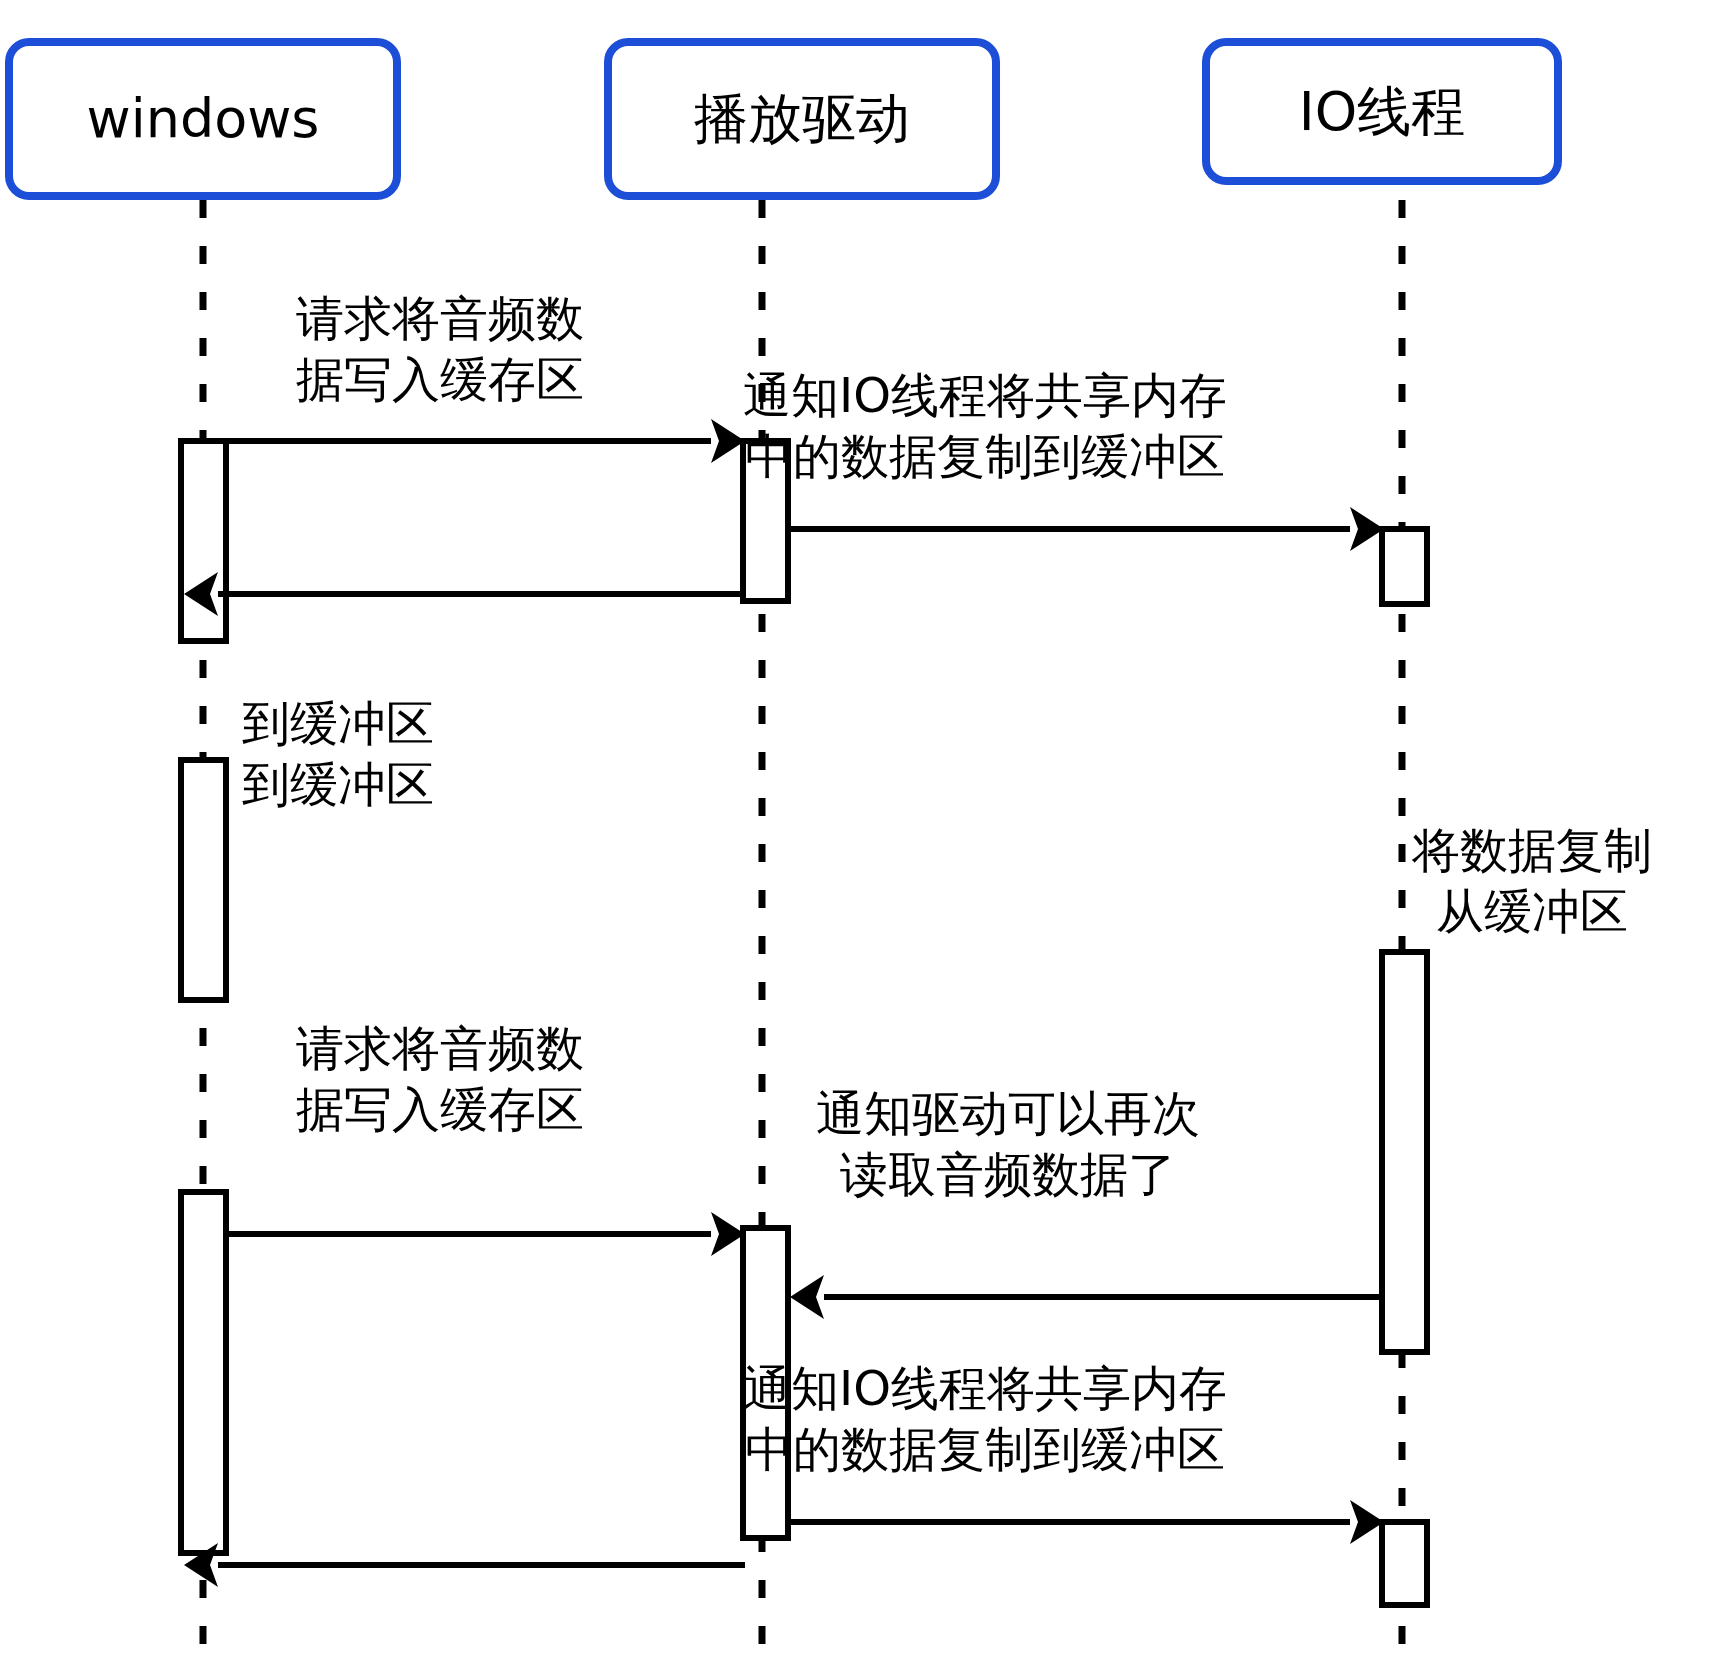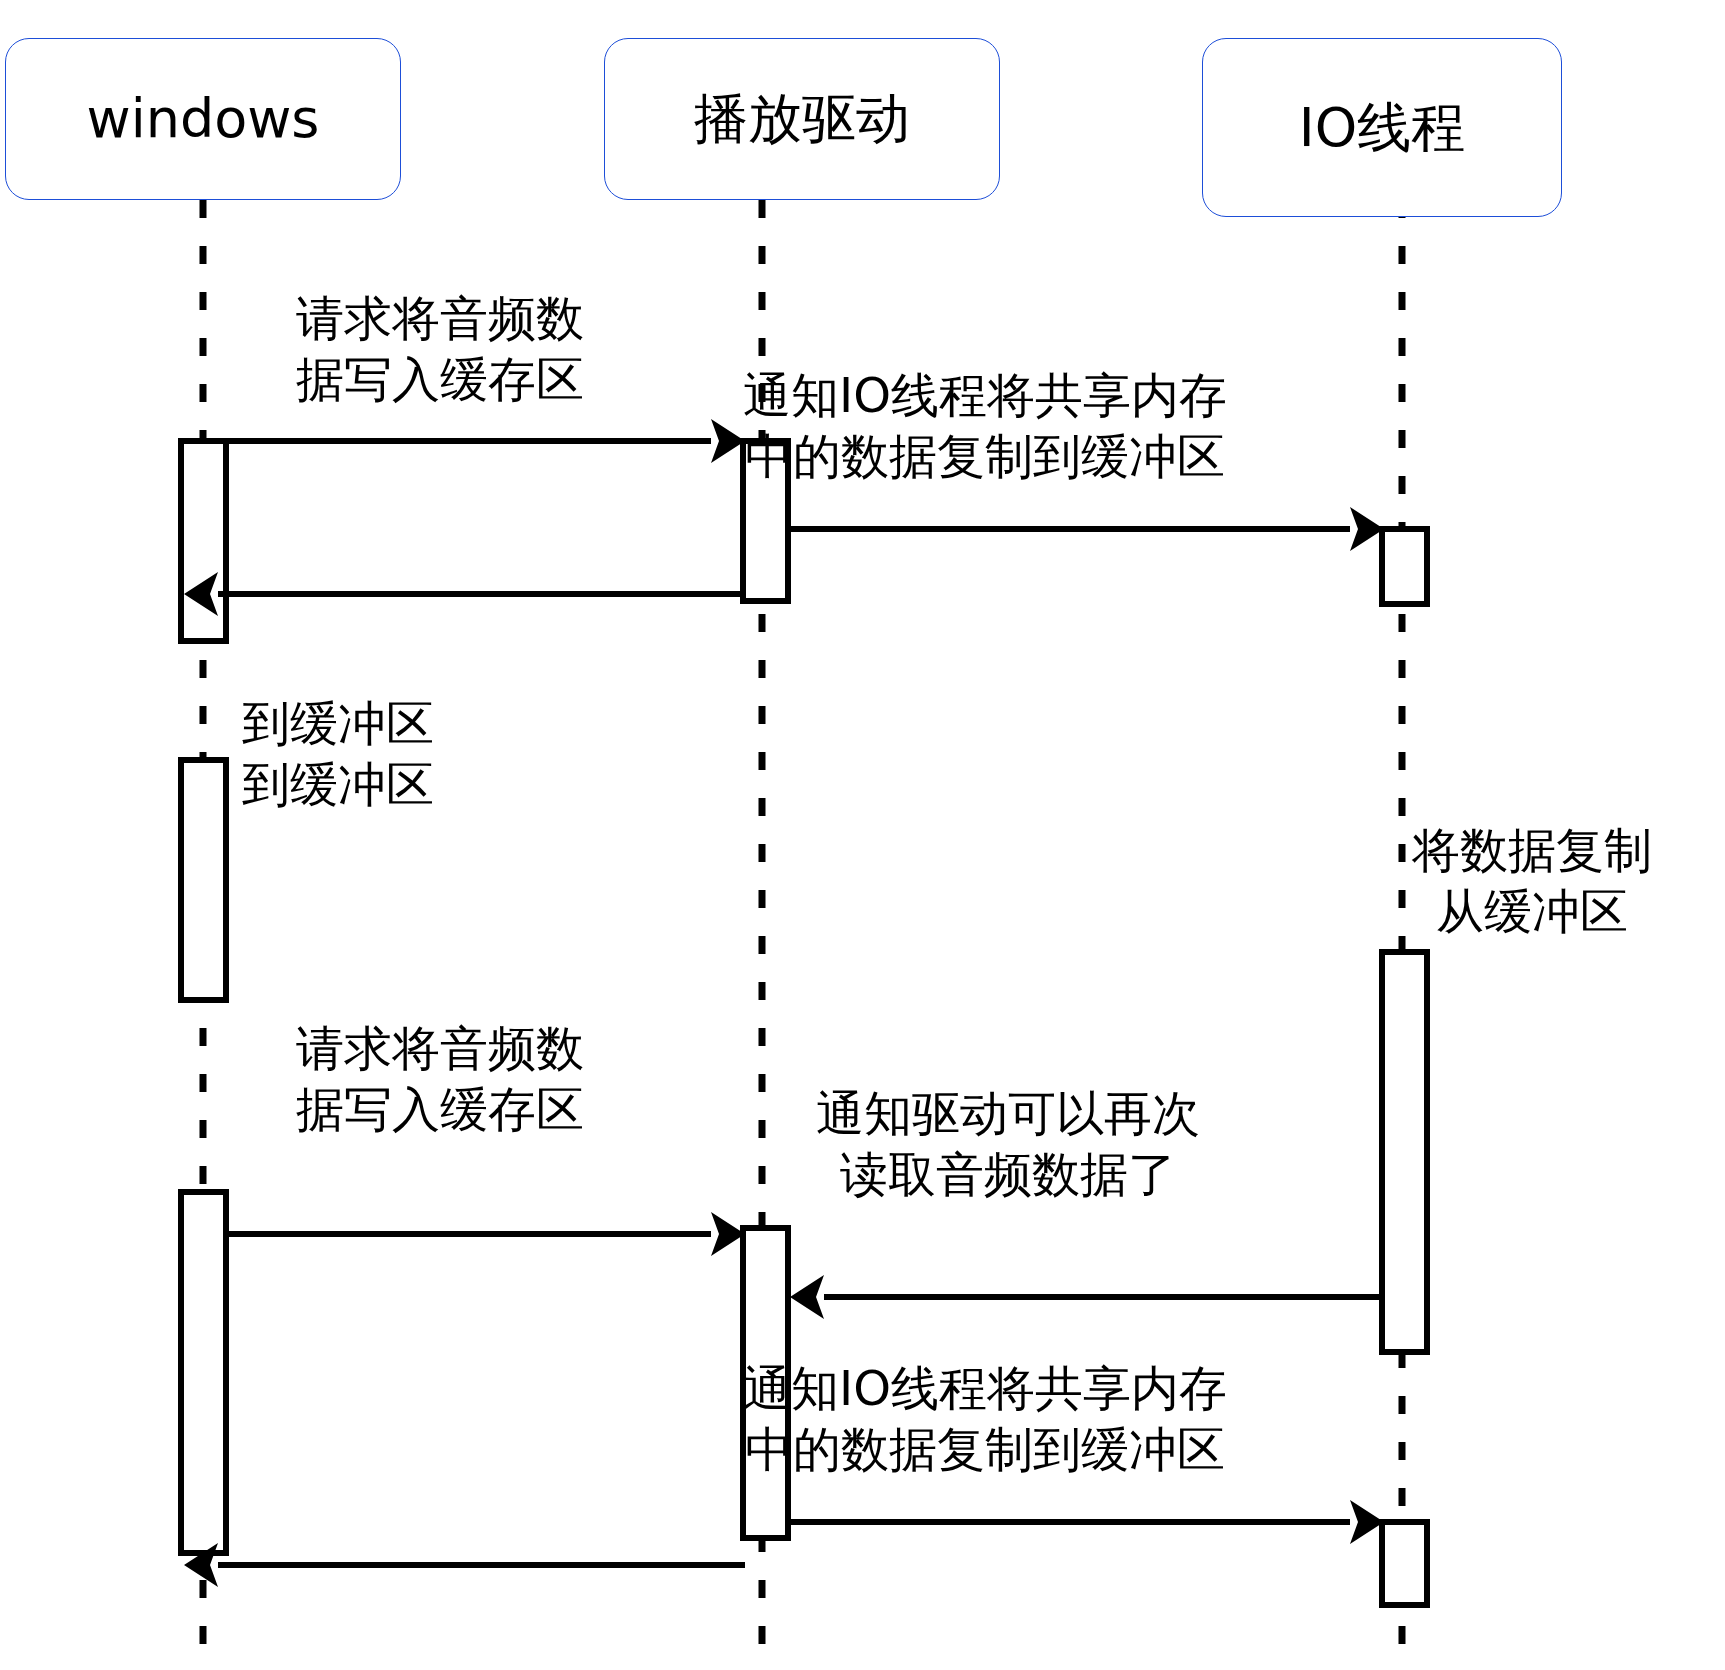--- a/index.html
+++ b/index.html
@@ -18,21 +18,21 @@
   #svg-layer {
     position: absolute;
     left: 0;
     top: 0;
     width: 1725px;
     height: 1670px;
   }
   .participant-box {
     position: absolute;
     box-sizing: border-box;
-    border: 1px solid #1d4ed8;
+    border: 8px solid #1d4ed8;
     border-radius: 24px;
     background: #ffffff;
     display: flex;
     align-items: center;
     justify-content: center;
   }
   .participant-label {
     font-size: 54px;
     color: #000000;
     line-height: 1.1;
@@ -106,21 +106,21 @@
       </g>
   </svg>
 
   <div id="participants-layer">
       <div class="participant-box" style="left: 5px; top: 38px; width: 396px; height: 162px;">
         <div class="participant-label">windows</div>
       </div>
       <div class="participant-box" style="left: 565px; top: 38px; width: 396px; height: 162px; margin-left: 39px;">
         <div class="participant-label">播放驱动</div>
       </div>
-      <div class="participant-box" style="left: 1202px; top: 38px; width: 360px; height: 179px;">
+      <div class="participant-box" style="left: 1202px; top: 38px; width: 360px; height: 147px;">
         <div class="participant-label">IO线程</div>
       </div>
     </div>
   <div id="labels-layer">
       <div class="msg-label msg-center" style="left: 440px; top: 288px;"><div>请求将音频数</div><div>据写入缓存区</div></div>
       <div class="msg-label msg-center" style="left: 985px; top: 365px;"><div>通知IO线程将共享内存</div><div>中的数据复制到缓冲区</div></div>
       <div class="msg-label msg-center" style="left: 440px; top: 1018px;"><div>请求将音频数</div><div>据写入缓存区</div></div>
       <div class="msg-label msg-center" style="left: 1008px; top: 1068px; margin-top: 15px;"><div>通知驱动可以再次</div><div>读取音频数据了</div></div>
       <div class="msg-label msg-center" style="left: 985px; top: 1358px;"><div>通知IO线程将共享内存</div><div>中的数据复制到缓冲区</div></div>
       <div class="msg-label msg-left" style="left: 242px; top: 693px;"><div>到缓冲区</div><div>到缓冲区</div></div>

